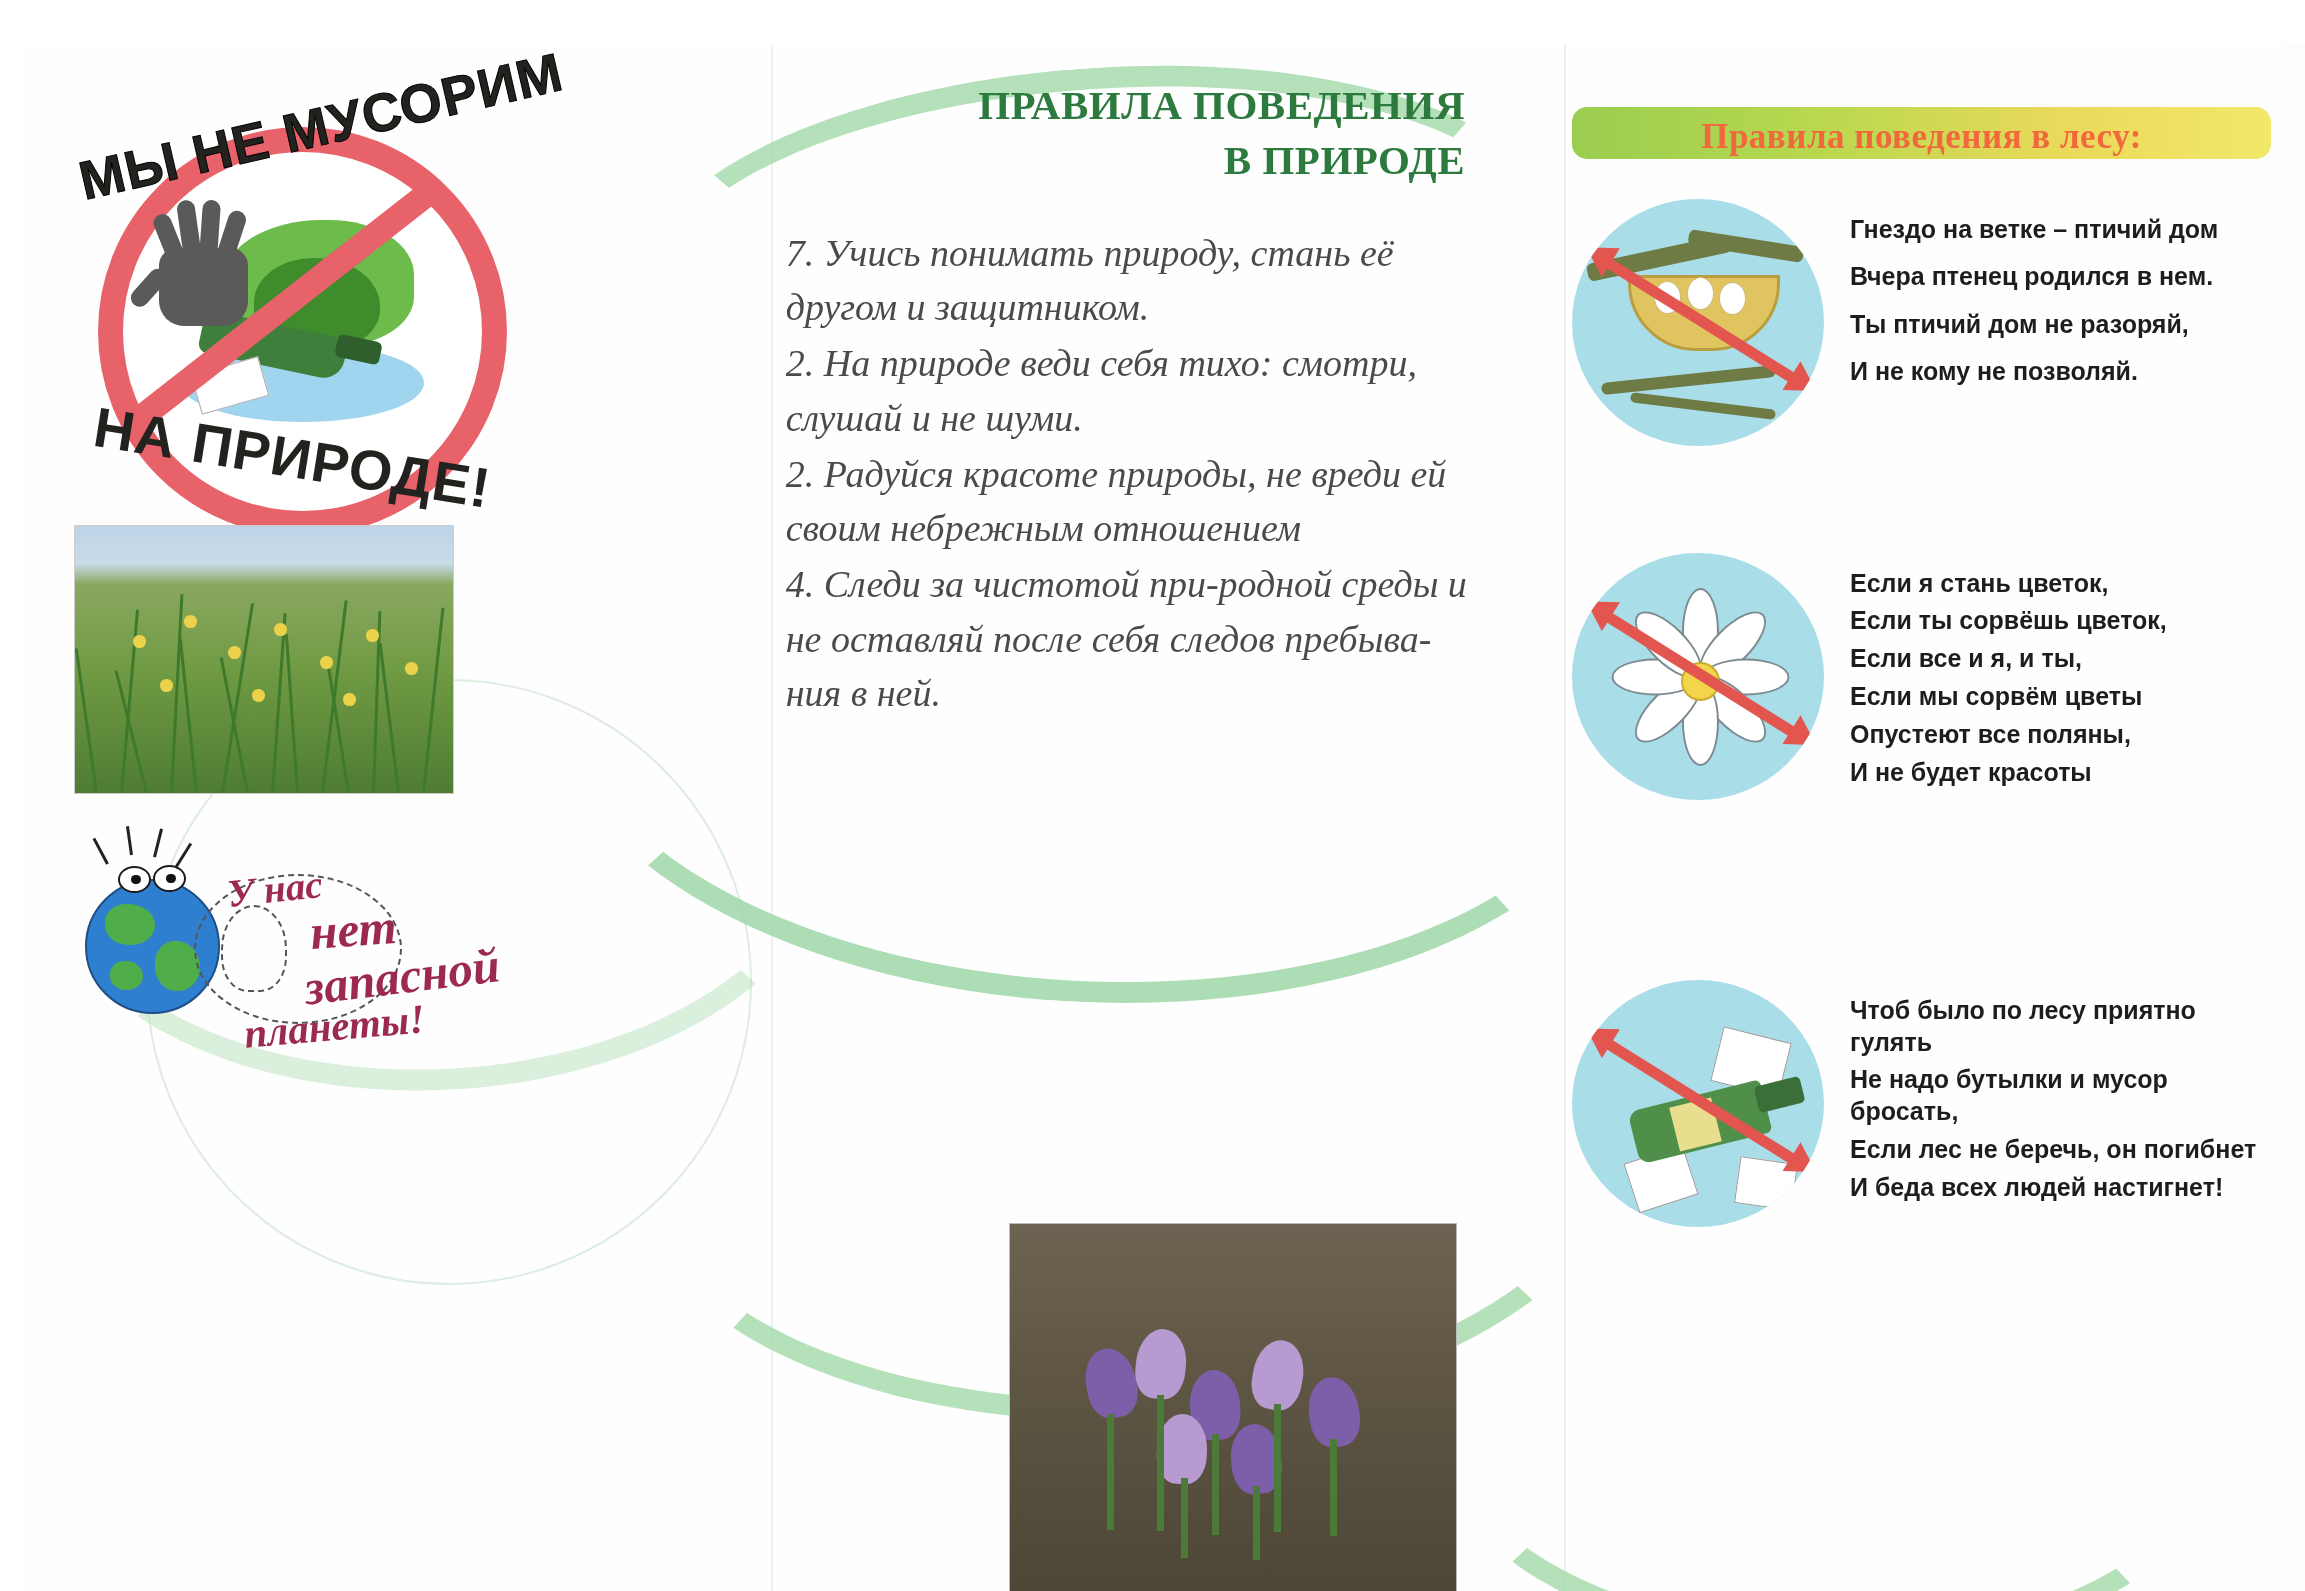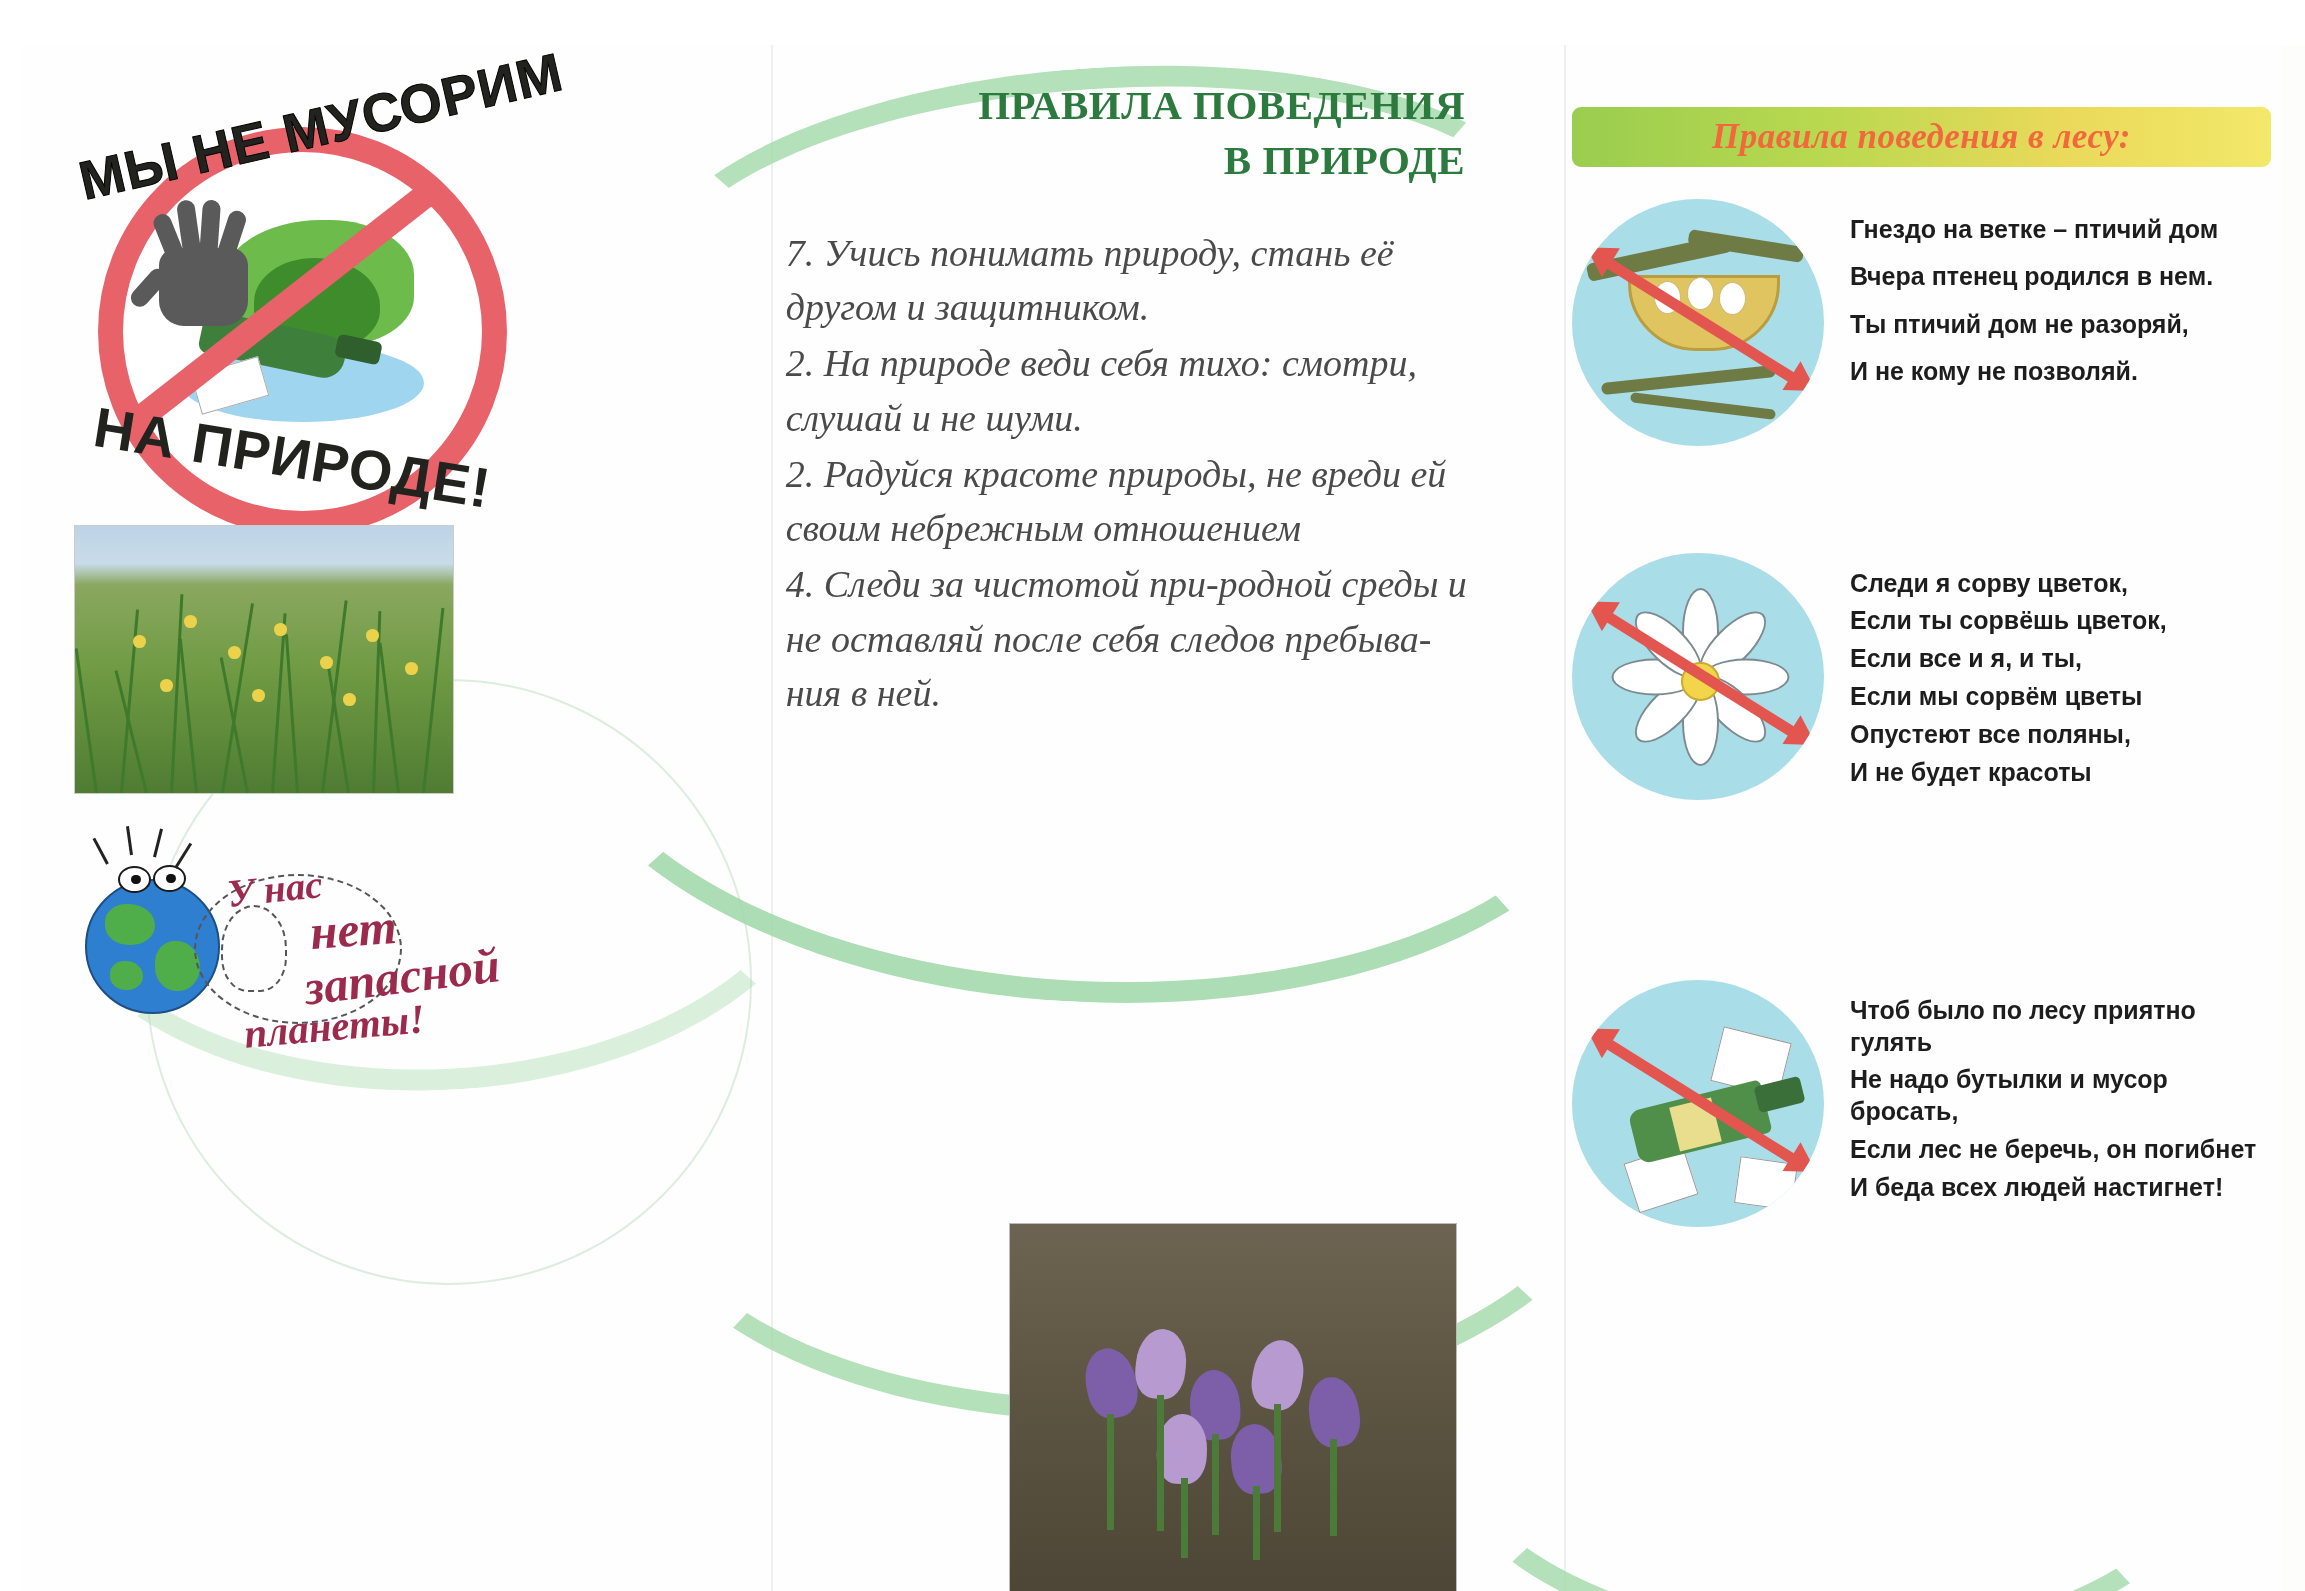--- a/index.html
+++ b/index.html
@@ -331,24 +331,23 @@
   }
 
   
   .right-panel {
     position: absolute;
     left: 1572px; top: 107px;
     width: 708px; height: 1485px;
   }
   .right-banner {
     position: relative;
-    width: 699px; height: 60px;
+    width: 699px; height: 52px;
     background: linear-gradient(to right, #9acd4f 0%, #b8d84f 35%, #ead95a 70%, #f2e86a 100%);
-    border-radius: 9px;
-    font-style: italic;
+    border-radius: 15px;
   }
   .right-banner span {
     display: block;
     text-align: center;
     line-height: 60px;
     font-family: "Liberation Serif", serif;
     font-weight: bold;
     font-size: 35px;
     color: #f2683c;
     letter-spacing: 0.5px;
@@ -636,21 +635,21 @@
         <div class="petal" style="transform:rotate(90deg)"></div>
         <div class="petal" style="transform:rotate(135deg)"></div>
         <div class="petal" style="transform:rotate(180deg)"></div>
         <div class="petal" style="transform:rotate(225deg)"></div>
         <div class="petal" style="transform:rotate(270deg)"></div>
         <div class="petal" style="transform:rotate(315deg)"></div>
         <div class="flower-core"></div>
         <div class="rule-arrow"></div>
       </div>
       <div class="rule-text tight">
-        <p>Следи я сорву цветок,</p>
+        <p>Если я стань цветок,</p>
         <p>Если ты сорвёшь цветок,</p>
         <p>Если все и я, и ты,</p>
         <p>Если мы сорвём цветы</p>
         <p>Опустеют все поляны,</p>
         <p>И не будет красоты</p>
       </div>
     </div>
 
     <div class="rule-block" style="left:0px; top:873px; width:699px;">
       <div class="rule-icon">

